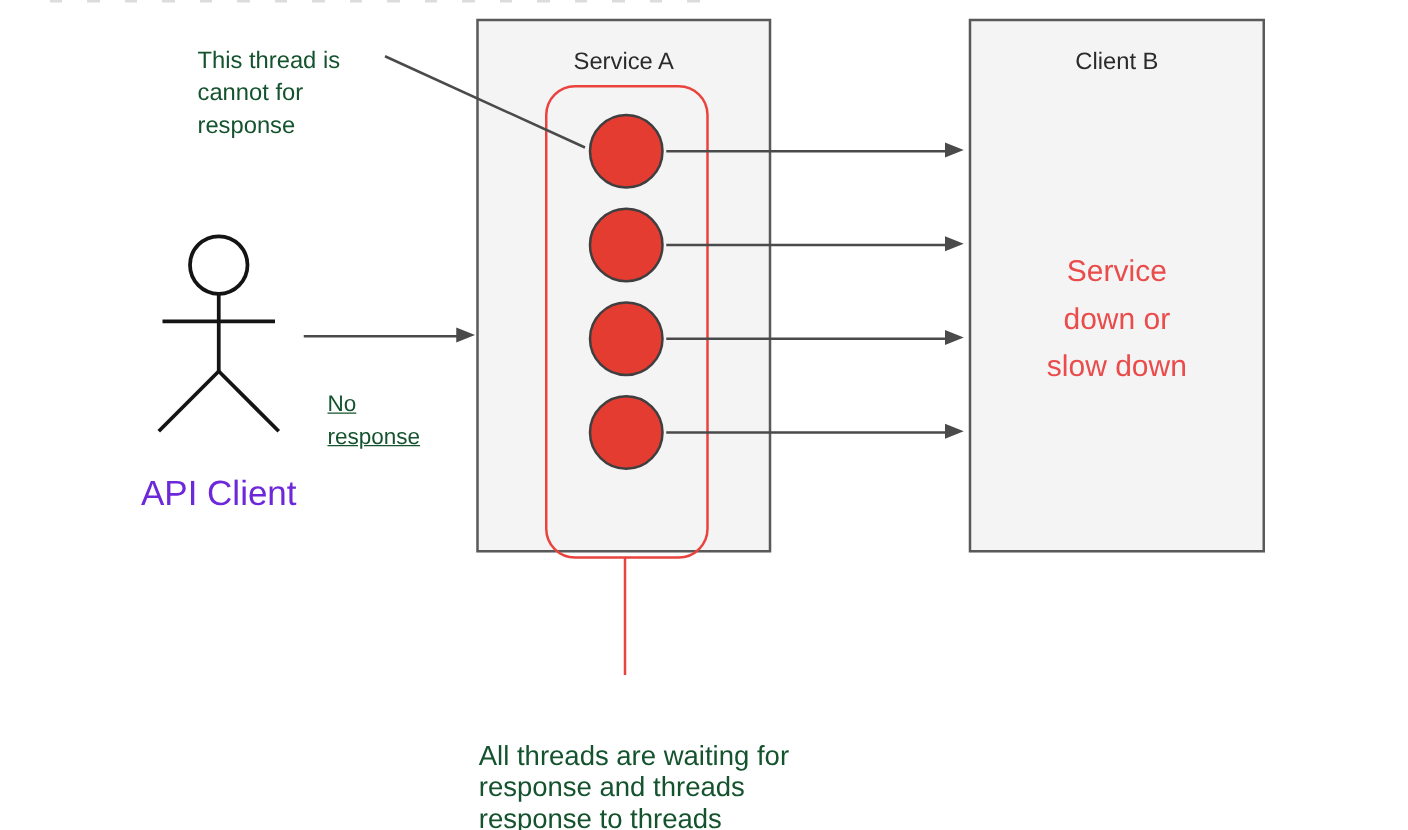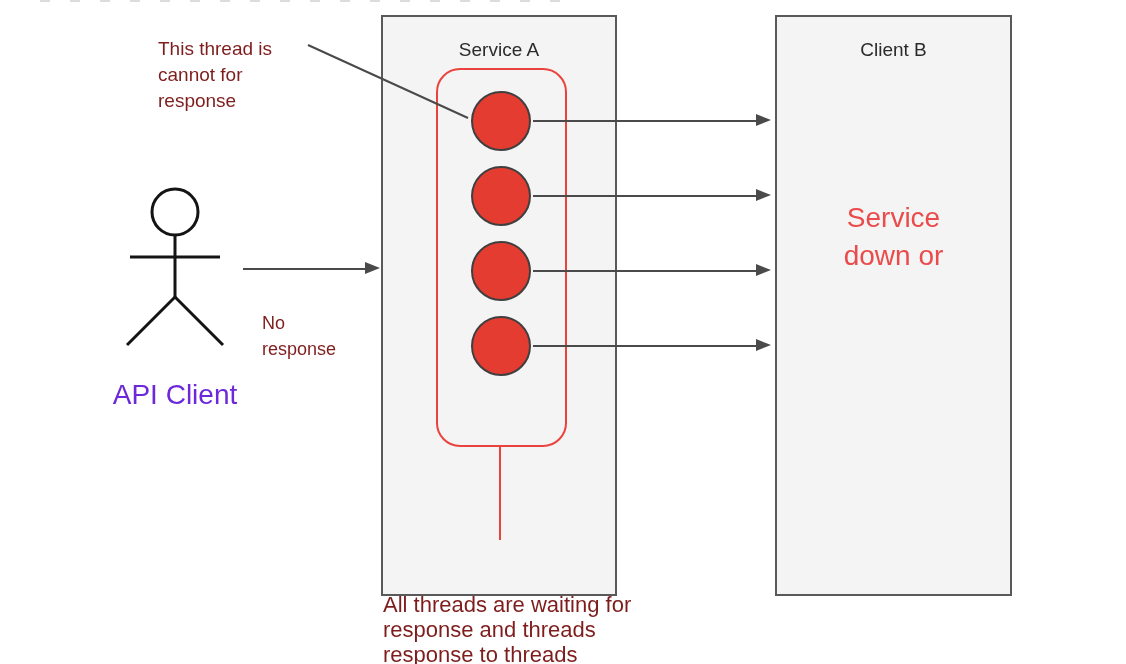--- a/index.html
+++ b/index.html
@@ -18,21 +18,21 @@
   .ruler-dashes {
     position: absolute;
     left: 40px; top: 0; width: 535px; height: 2px;
     background: repeating-linear-gradient(90deg, #dcdcdc 0 10px, transparent 10px 30px);
   }
 
   
   .service-box {
     position: absolute;
     top: 15px;
-    height: 581px;
+    height: 427px;
     background: #f4f4f4;
     border: 2px solid #595959;
   }
   #service-a-box { left: 381px; width: 236px; }
   #service-b-box { left: 775px; width: 237px; }
   .service-title {
     position: absolute;
     top: 22px; left: 0; width: 100%;
     text-align: center;
     font-size: 19px;
@@ -91,55 +91,56 @@
     position: absolute;
     left: 499px; top: 446px;
     width: 2px; height: 94px;
     background: #ea433e;
   }
 
   
   .actor-svg { position: absolute; left: 100px; top: 185px; width: 150px; height: 165px; }
 
   
-  .txt { position: absolute; font-size: 18px; line-height: 26px; color: #7f1d1d; }
+  .txt { position: absolute; font-size: 18px; line-height: 26px; color: #14532d; }
   #thread-waiting-note { left: 158px; top: 36px; font-size: 19px; line-height: 26px; }
-  #no-response-note { left: 262px; top: 310px; }
+  #no-response-note { left: 262px; top: 310px; text-decoration: underline; }
   #all-threads-note { left: 383px; top: 560px; font-size: 22px; line-height: 25px; margin-top: 32px; }
   #api-client-label {
     left: 75px; top: 378px; width: 200px;
     text-align: center;
     font-size: 28px; line-height: 34px;
     color: #6d28d9;
   }
   #service-b-status {
     position: absolute;
     top: 182px; left: 0; width: 100%;
     text-align: center;
-    font-size: 28px; line-height: 38px;
+    font-size: 24px; line-height: 38px;
     color: #ea4b4b;
   }
   .line { display: block; }
 </style>
 </head>
 <body>
 
 <div id="stage">
 
   <div class="ruler-dashes"></div>
 
   <div class="service-box" id="service-a-box">
     <div class="service-title">Service A</div>
   </div>
 
   <div class="service-box" id="service-b-box">
     <div class="service-title">Client B</div>
     <div id="service-b-status">
       <span class="line">Service</span>
       <span class="line">down or</span>
+      <span class="line">slow down</span>
     </div>
   </div>
 
   <div class="thread-pool"></div>
 
   <div class="thread-circle t1"></div>
   <div class="thread-circle t2"></div>
   <div class="thread-circle t3"></div>
   <div class="thread-circle t4"></div>
 

